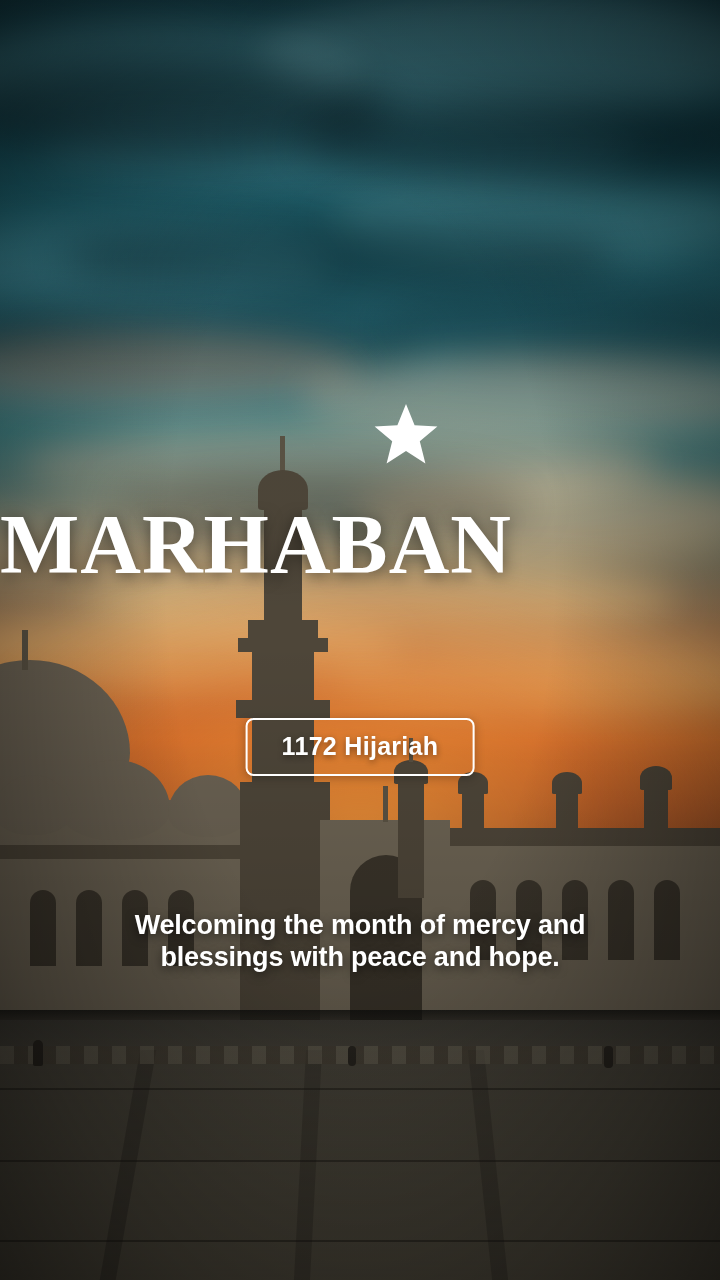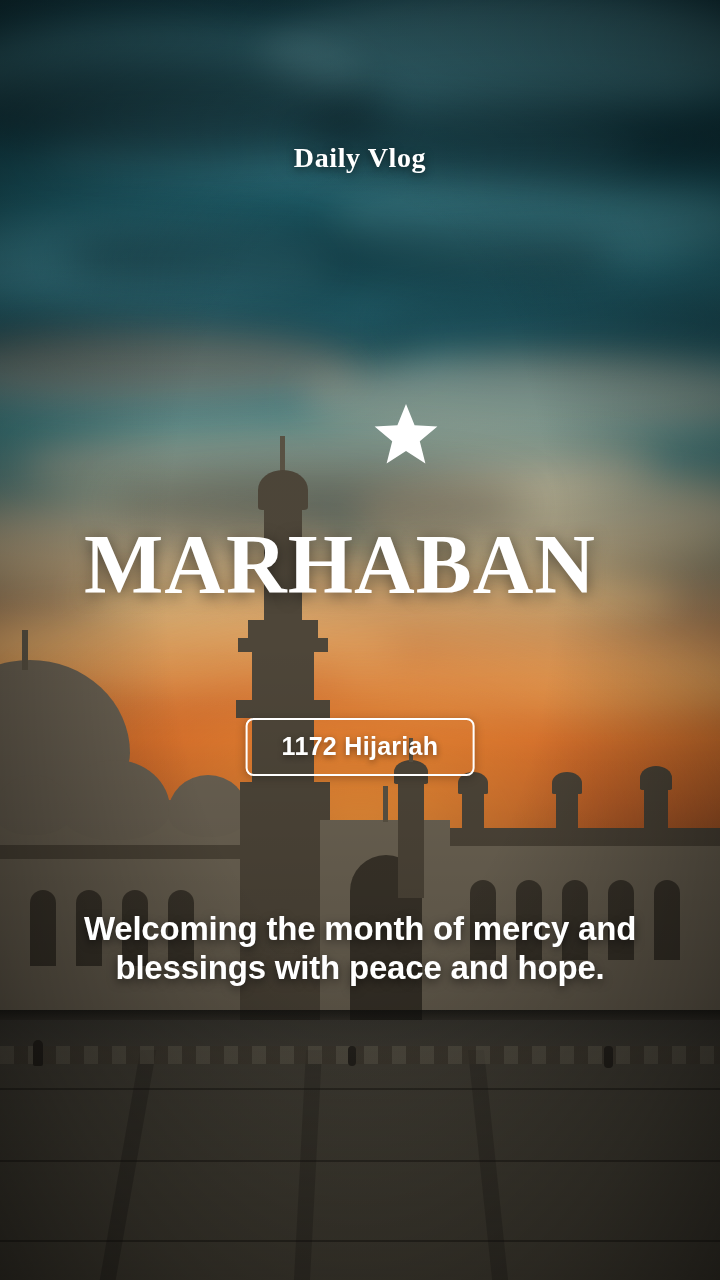--- a/index.html
+++ b/index.html
@@ -98,29 +98,28 @@
     text-shadow:0 2px 8px rgba(0,0,0,.55);
   }
 
   .symbol {
     position:absolute; left:0; top:360px; width:720px;
     display:flex; align-items:center; justify-content:center;
   }
 
   .headline {
     position:absolute; left:0; top:505px; width:596px;
-    text-align:right;
+    text-align:left;
     color:#ffffff;
     font-family:"Liberation Serif", serif;
     font-weight:bold;
     font-size:84px;
     line-height:.95;
     letter-spacing:1px;
     text-shadow:0 3px 16px rgba(0,0,0,.5);
-    margin-top:20px;
   }
   .headline .l2 { font-size:86px; letter-spacing:0px; display:block; }
 
   .pill {
     position:absolute; left:50%; top:718px; transform:translateX(-50%);
     border:2px solid #ffffff;
     border-radius:8px;
     padding:12px 34px 13px;
     color:#ffffff;
     font-family:"Liberation Sans", sans-serif;
@@ -130,21 +129,21 @@
     text-shadow:0 2px 6px rgba(0,0,0,.45);
     box-shadow:0 2px 10px rgba(0,0,0,.25);
   }
 
   .sub {
     position:absolute; left:40px; top:910px; width:640px;
     text-align:center;
     color:#ffffff;
     font-family:"Liberation Sans", sans-serif;
     font-weight:bold;
-    font-size:33px;
+    font-size:27px;
     line-height:1.18;
     letter-spacing:-.2px;
     text-shadow:0 3px 10px rgba(0,0,0,.55);
   }
 </style>
 </head>
 <body>
 
 <div id="poster">
 
@@ -236,21 +235,20 @@
     <div style="position:absolute; left:33px; top:1040px; width:10px; height:26px; background:#2a2620; border-radius:5px 5px 2px 2px;"></div>
     <div style="position:absolute; left:348px; top:1046px; width:8px; height:20px; background:#2a2620; border-radius:4px;"></div>
     <div style="position:absolute; left:604px; top:1046px; width:9px; height:22px; background:#2a2620; border-radius:4px;"></div>
 
     <div class="grade"></div>
     <div class="vign"></div>
   </div>
 
   <div class="content">
 
-    <div class="kicker">Daily Vlog</div>
 
     <div class="symbol">
       <svg width="180" height="140" viewBox="0 0 180 140" aria-hidden="true">
         <path d="M100 12 A58 58 0 1 0 100 128 A46 46 0 1 1 100 12 Z" fill="#ffffff"></path>
         <polygon fill="#ffffff" points="136,44 144.6,65.2 167.4,66.6 149.8,81.2 155.4,103.4 136,91 116.6,103.4 122.2,81.2 104.6,66.6 127.4,65.2"></polygon>
       </svg>
     </div>
 
     <div class="headline">
       <span>MARHABAN</span>

